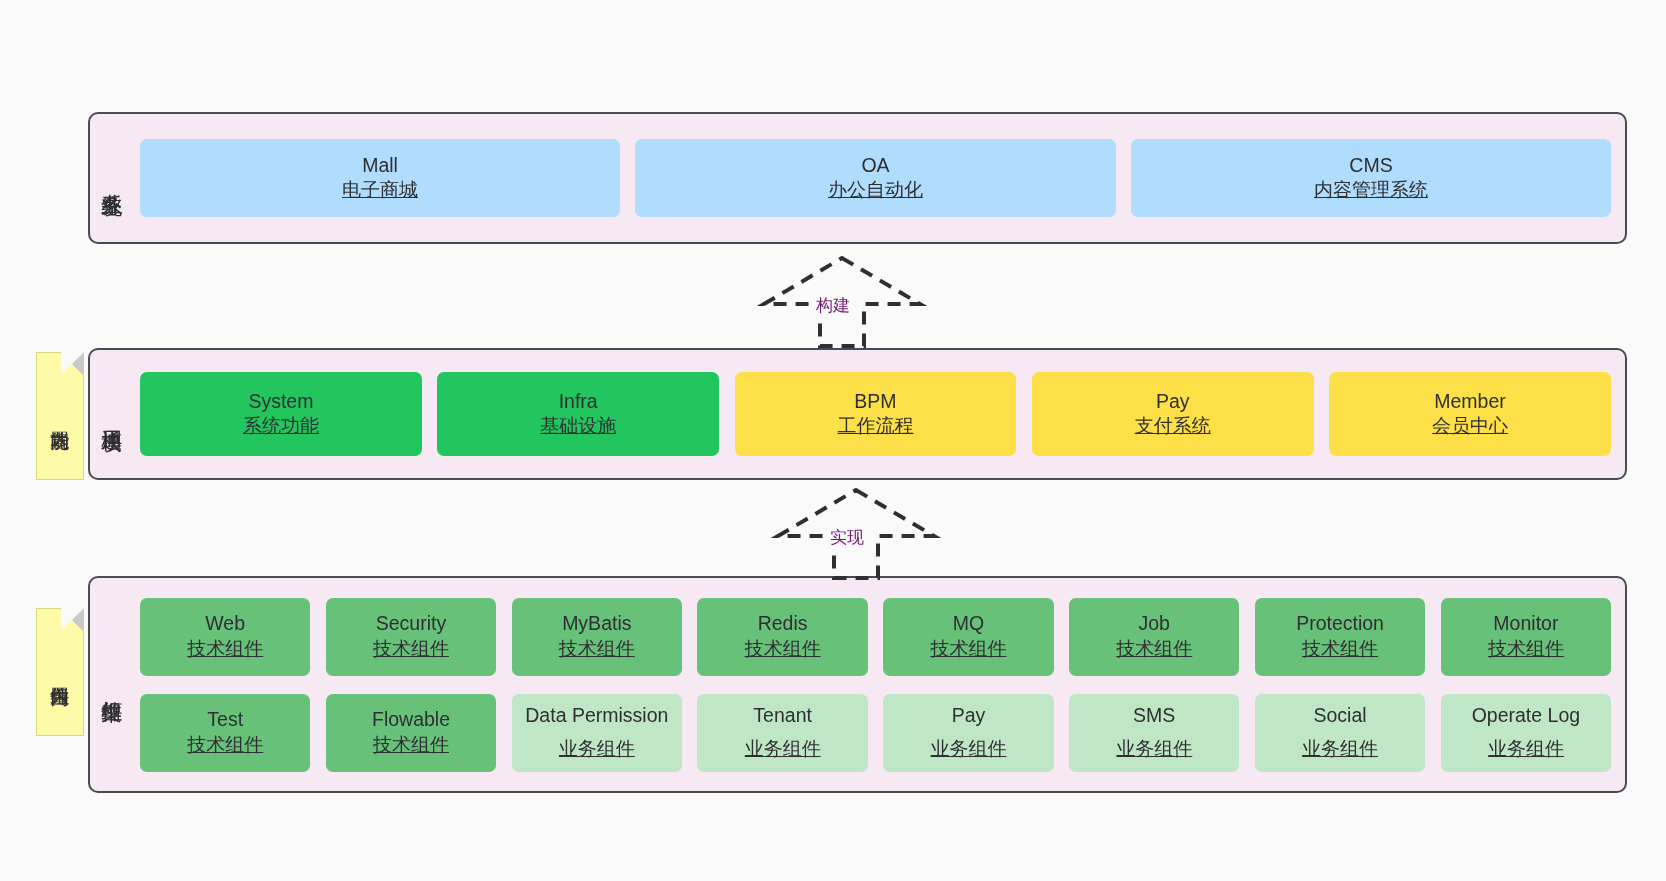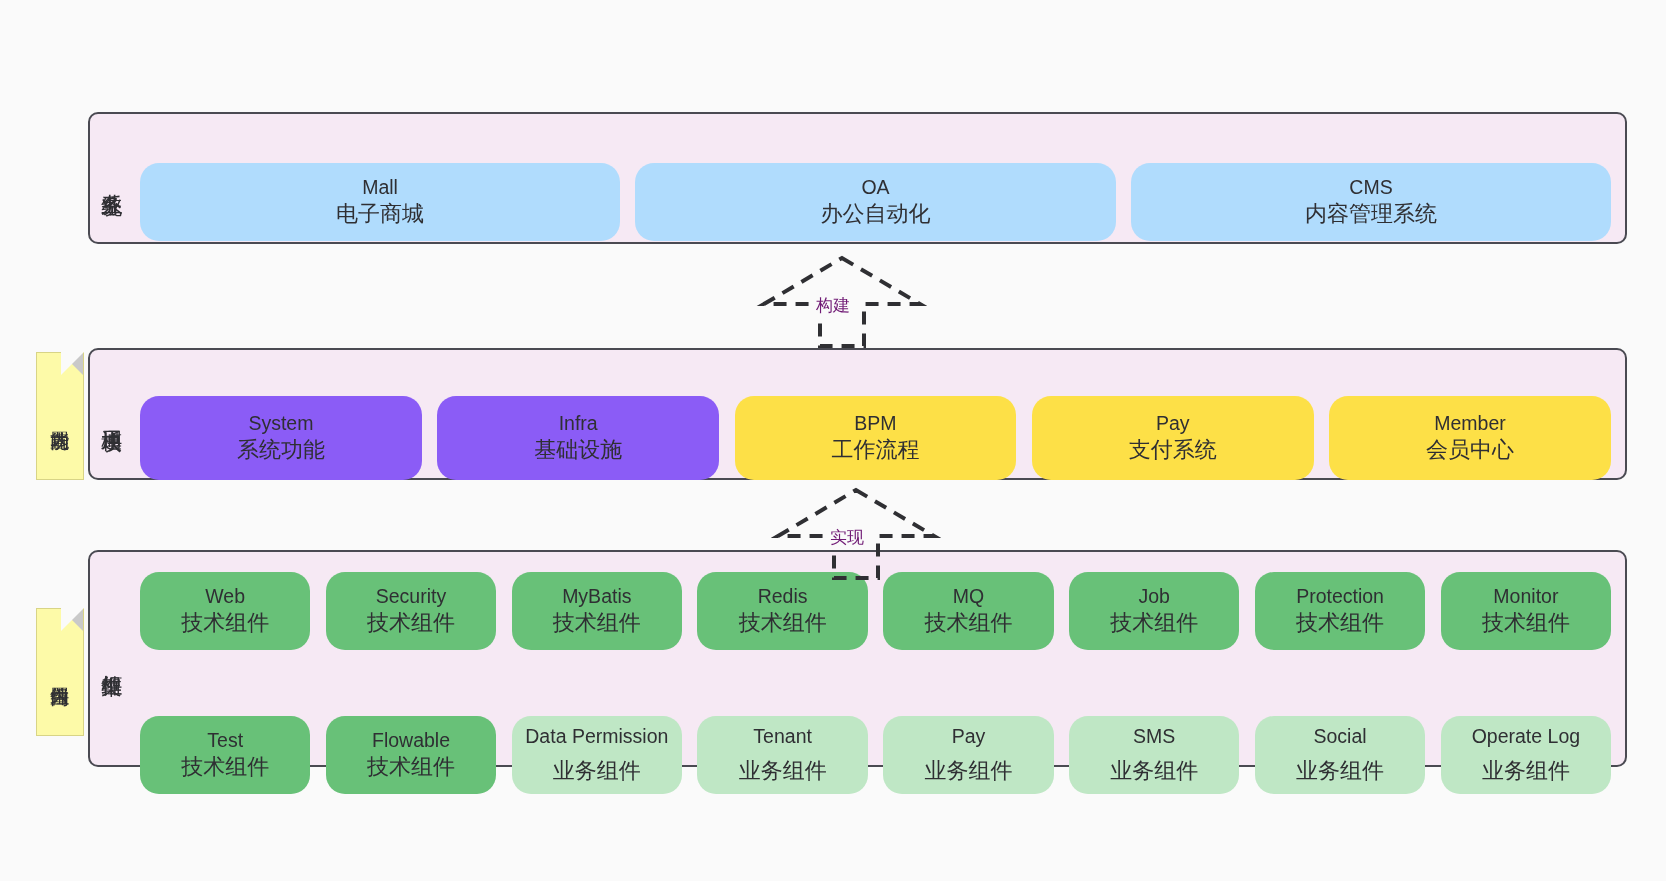--- a/index.html
+++ b/index.html
@@ -58,51 +58,50 @@
     display: flex;
     flex-direction: row;
     gap: 1.05%;
     align-items: stretch;
   }
 
   
   .card {
     box-sizing: border-box;
     flex: 1 1 0;
-    border-radius: 19px;
+    border-radius: 7px;
     display: flex;
     flex-direction: column;
     align-items: center;
     justify-content: center;
     text-align: center;
     font-size: 19px;
     line-height: 1.30;
     color: #2f2f33;
     padding: 6px 4px;
     min-width: 0;
-    margin-top: 48px;
   }
   .card .c-title { font-size: 19.5px; }
-  .card .c-sub   { font-size: 22px; }
+  .card .c-sub   { font-size: 19px; text-decoration: underline; }
 
   .card.blue        { background: #b0dcfd; }
-  .card.red         { background: #8b5cf6; }
+  .card.red         { background: #22c55e; }
   .card.pink        { background: #fde047; }
   .card.green       { background: #68c178; }
   .card.lightgreen  { background: #bfe7c5; gap: 8px; }
 
   
   .h-business { height: 78px; }
   .h-module   { height: 84px; }
   .h-comp     { height: 78px; }
 
   
   #layer-business { left: 88px;  top: 112px; width: 1539px; height: 132px; }
   #layer-module   { left: 88px;  top: 348px; width: 1539px; height: 132px; }
-  #layer-frame    { left: 88px;  top: 550px; width: 1539px; height: 217px; }
+  #layer-frame    { left: 88px;  top: 576px; width: 1539px; height: 217px; }
 
   
   .note {
     position: absolute;
     box-sizing: border-box;
     width: 48px;
     background: #fdfaa8;
     border: 1px solid #d8d486;
     display: flex;
     align-items: center;

